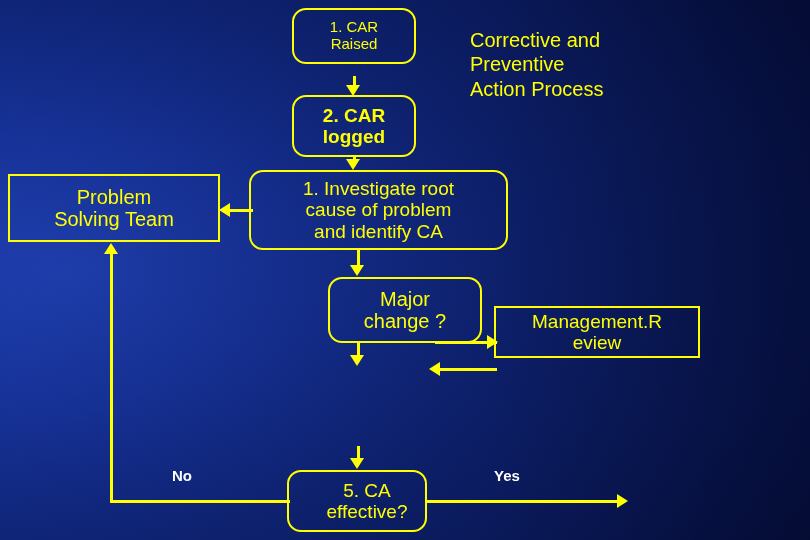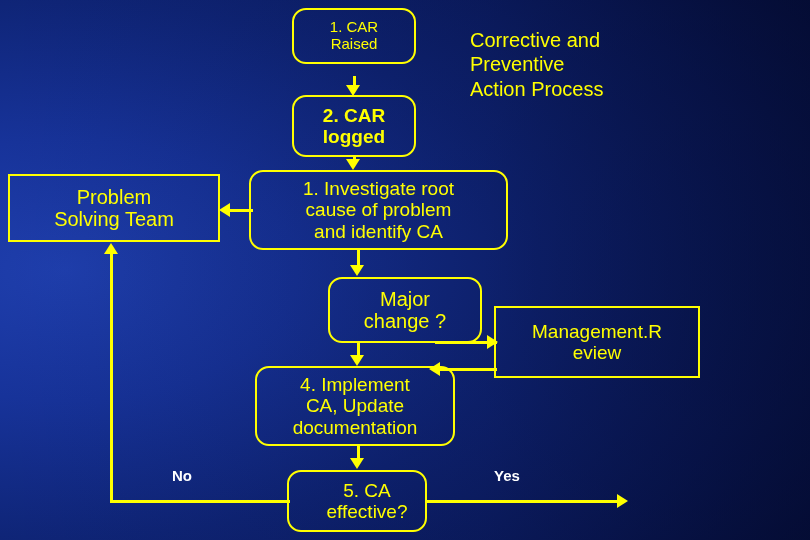--- a/index.html
+++ b/index.html
@@ -143,26 +143,23 @@
   <div class="node sq" style="left:8px; top:174px; width:212px; height:68px; font-size:20px;">Problem
 Solving Team</div>
 
   <div class="node rounded" style="left:249px; top:170px; width:259px; height:80px; font-size:19px;">1. Investigate root
 cause of problem
 and identify CA</div>
 
   <div class="node rounded" style="left:281px; top:277px; width:154px; height:66px; font-size:20px;margin-left:47px;">Major
 change ?</div>
 
-  <div class="node sq" style="left:494px; top:306px; width:206px; height:72px; font-size:19px;">Management.R
+  <div class="node sq" style="left:494px; top:306px; width:206px; height:52px; font-size:19px;">Management.R
 eview</div>
 
-  <div class="node rounded" style="left:255px; top:366px; width:200px; height:80px; font-size:19px;">4. Implement
-CA, Update
-documentation</div>
 
   <div class="node rounded" style="left:287px; top:470px; width:140px; height:62px; font-size:19px;padding-left:20px;">5. CA
 effective?</div>
 
 
   <div class="label" style="left:172px; top:467px;">No</div>
   <div class="label" style="left:494px; top:467px;">Yes</div>
 
 </div>
 

